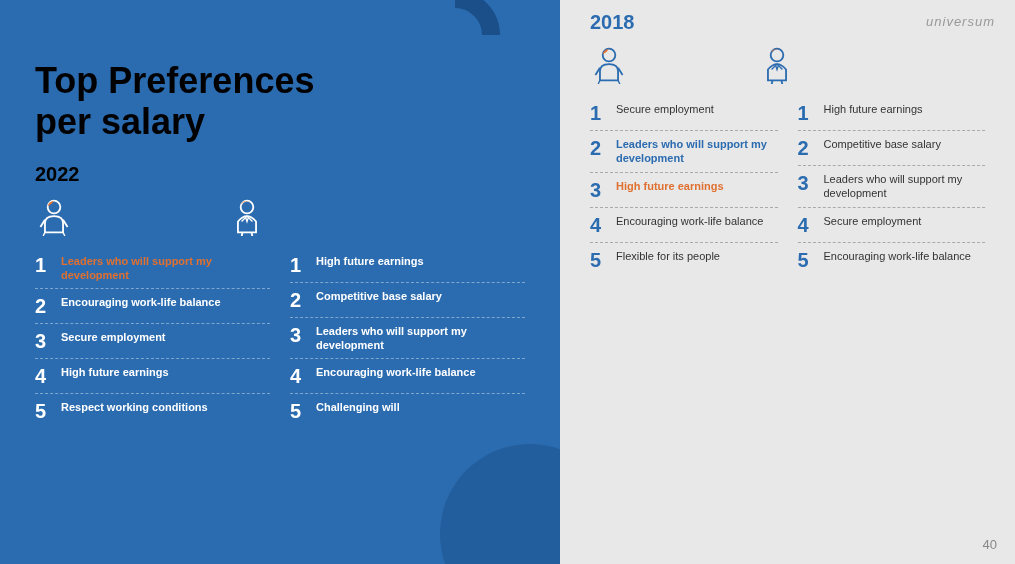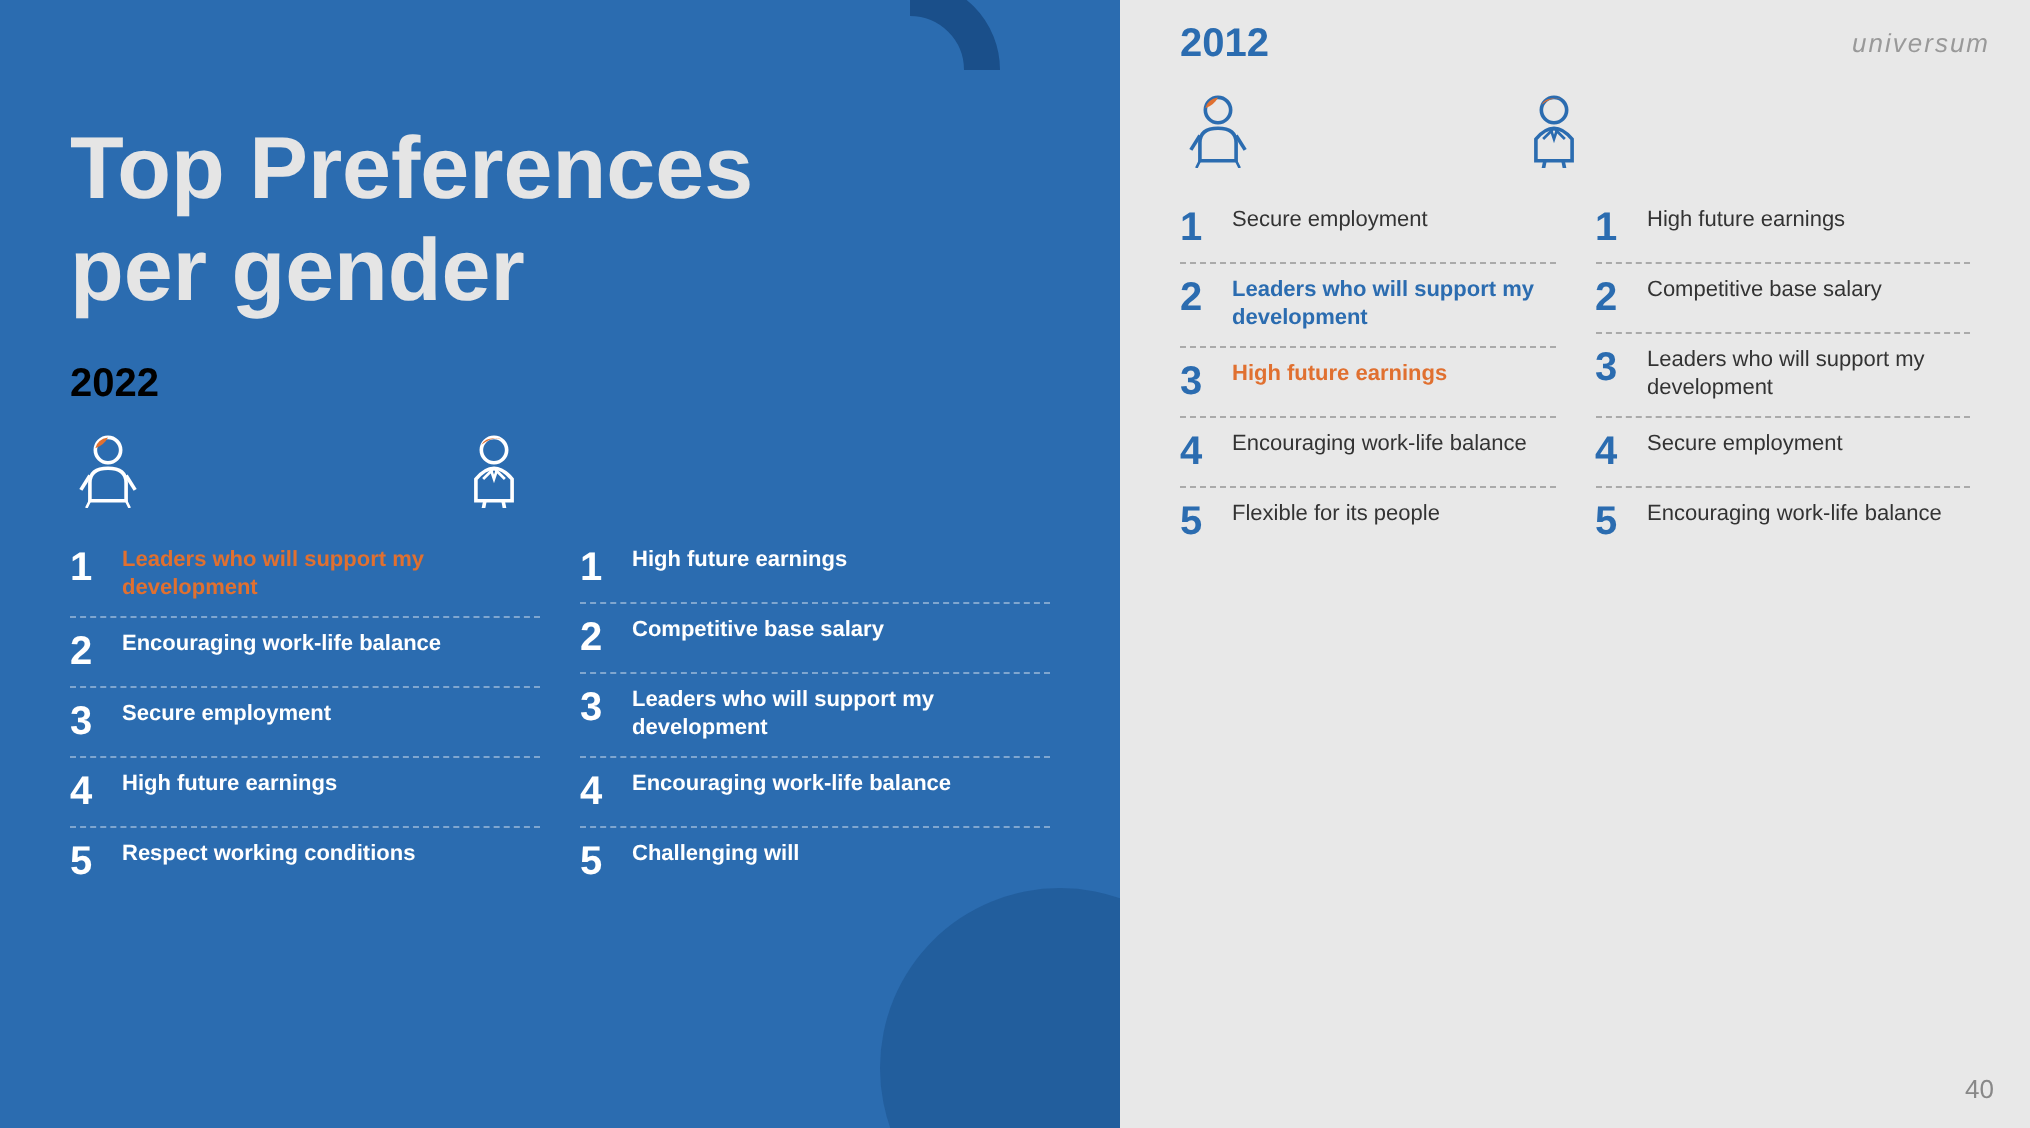--- a/index.html
+++ b/index.html
@@ -34,23 +34,23 @@
       top: -10px;
       right: 60px;
       width: 90px;
       height: 90px;
       border: 18px solid #1a4f8a;
       border-radius: 50%;
       clip-path: inset(0 0 50% 50%);
     }
 
     .main-title {
-      font-size: 44px;
+      font-size: 36px;
       font-weight: 900;
-      color: #e5e5e5;
+      color: #000000;
       line-height: 1.15;
       margin-top: 30px;
       margin-bottom: 20px;
     }
 
     .year-label {
       font-size: 20px;
       font-weight: 800;
       color: #000000;
       margin-bottom: 12px;
@@ -196,21 +196,21 @@
   </style>
 </head>
 <body>
 
 <div class="left-panel">
   <div class="arc-decoration"></div>
   <div class="bottom-curve"></div>
 
   <h1 class="main-title">
     <span>Top Preferences</span><br>
-    <span>per gender</span>
+    <span>per salary</span>
   </h1>
 
   <div class="year-label">2022</div>
 
   <div class="gender-icons-row">
 
     <div class="icon-female">
       <svg viewBox="0 0 40 42" fill="none" xmlns="http://www.w3.org/2000/svg">
 
         <circle cx="20" cy="10" r="7" stroke="white" stroke-width="2" fill="none"></circle>
@@ -290,21 +290,21 @@
         <span class="pref-number">5</span>
         <span class="pref-text">Challenging will</span>
       </div>
     </div>
   </div>
 </div>
 
 <div class="right-panel">
   <div class="universum-logo">universum</div>
 
-  <div class="year-label-right">2012</div>
+  <div class="year-label-right">2018</div>
 
   <div class="gender-icons-row-right">
 
     <div class="icon-female">
       <svg viewBox="0 0 40 42" fill="none" xmlns="http://www.w3.org/2000/svg">
         <circle cx="20" cy="10" r="7" stroke="#2b6cb0" stroke-width="2" fill="none"></circle>
         <path d="M13 9 Q14 4 20 3 Q18 7 13 9Z" fill="#e07030"></path>
         <path d="M10 28 Q10 20 20 20 Q30 20 30 28 L30 38 L10 38 Z" stroke="#2b6cb0" stroke-width="2" fill="none"></path>
         <line x1="10" y1="24" x2="5" y2="32" stroke="#2b6cb0" stroke-width="2"></line>
         <line x1="30" y1="24" x2="35" y2="32" stroke="#2b6cb0" stroke-width="2"></line>

